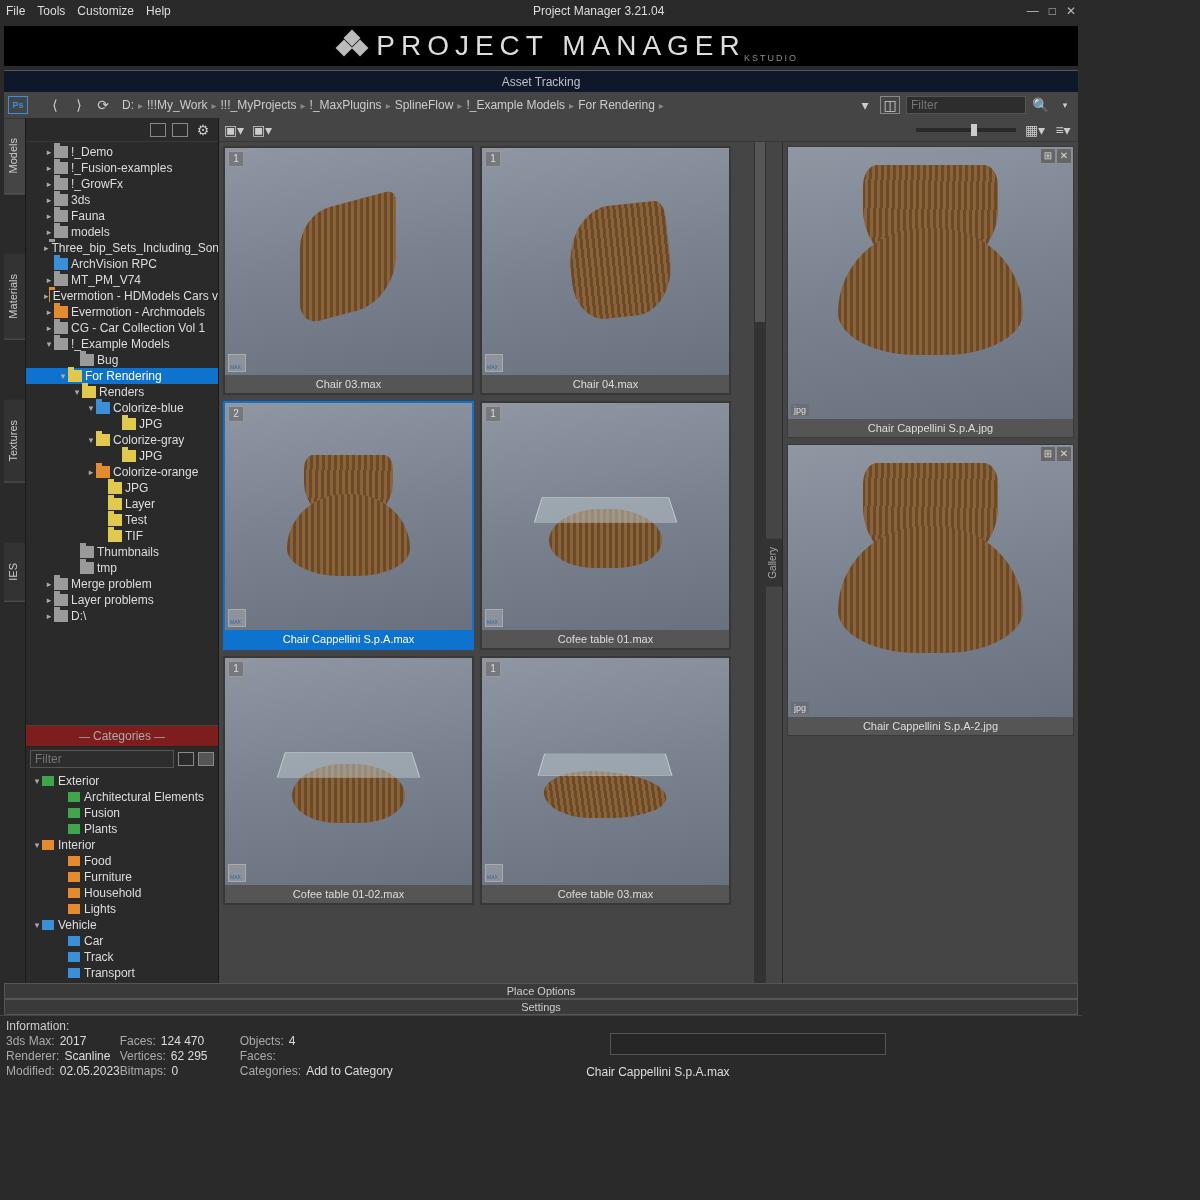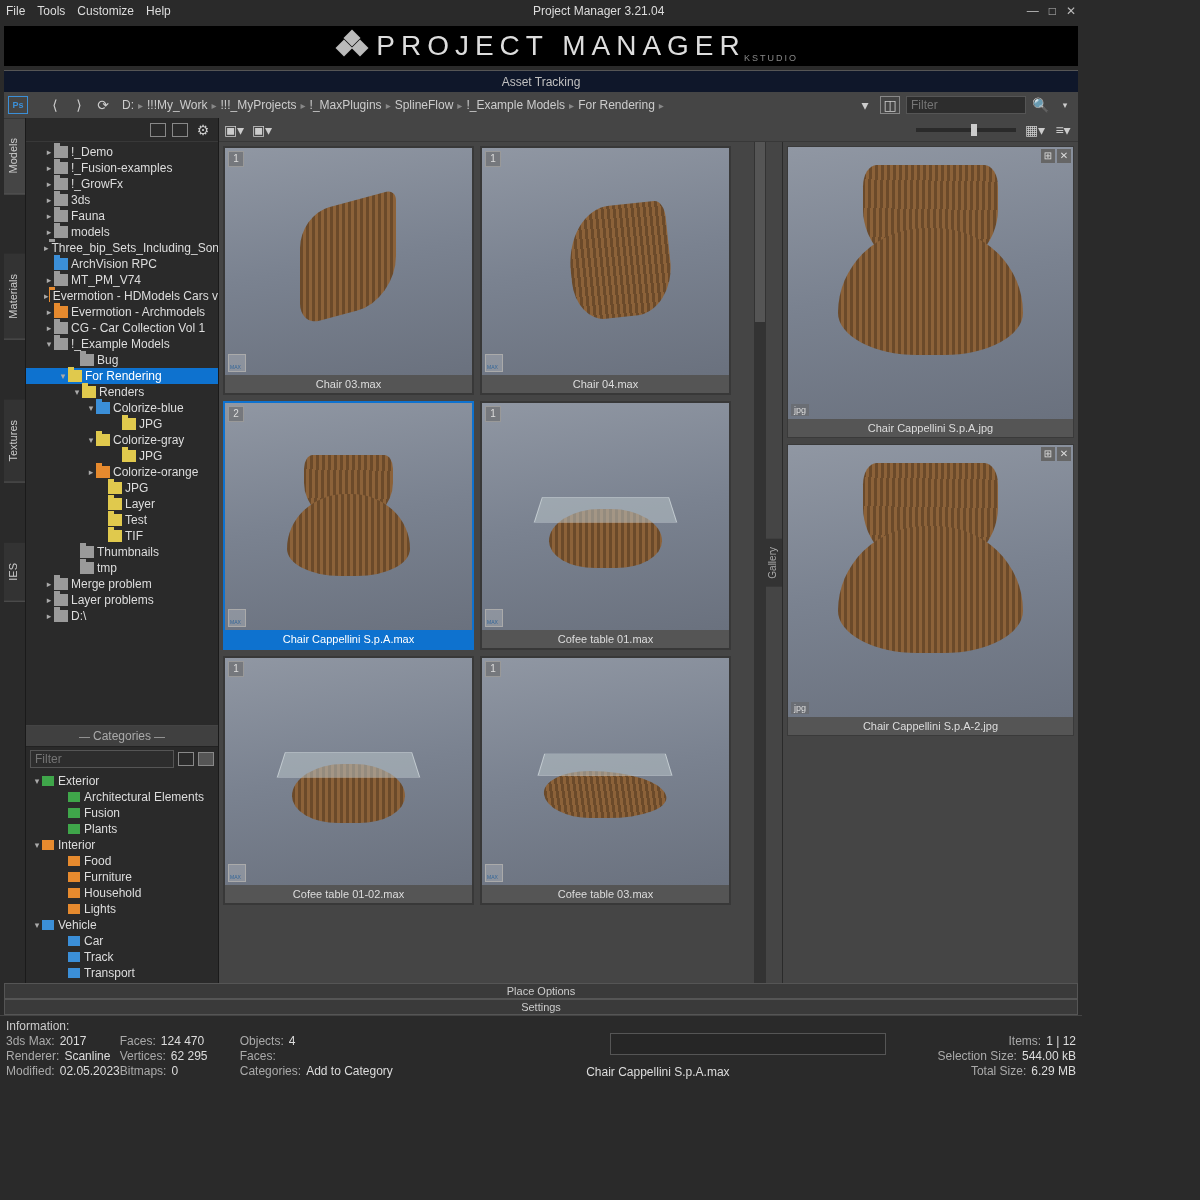--- a/index.html
+++ b/index.html
@@ -33,21 +33,21 @@
 .lp-ic { width:16px; height:14px; border:1px solid #888; cursor:pointer; }
 .tree { flex:1; overflow:hidden; padding:2px 0; }
 .tree-row { display:flex; align-items:center; height:16px; line-height:16px; white-space:nowrap; color:#ddd; cursor:pointer; }
 .tree-row.sel { background:#0e72cf; color:#fff; }
 .tre-arw { width:10px; text-align:center; color:#aaa; font-size:9px; }
 .tre-arw.open::before { content:"▾"; }
 .tre-arw.closed::before { content:"▸"; }
 .fold { width:14px; height:12px; margin-right:3px; display:inline-block; position:relative; }
 .fold.gray { background:#9a9a9a; } .fold.blue { background:#3b8fd8; } .fold.orange { background:#e68a2e; } .fold.yellow { background:#e0c94d; }
 .fold::before { content:""; position:absolute; top:-3px; left:0; width:6px; height:3px; background:inherit; }
-.cat-header { text-align:center; color:#aaa; padding:3px 0; background:#404040; border-top:1px solid #444; border-bottom:1px solid #222; font-size:11px; }
+.cat-header { text-align:center; color:#aaa; padding:3px 0; background:#7f1d1d; border-top:1px solid #444; border-bottom:1px solid #222; font-size:11px; }
 .cat-top { display:flex; align-items:center; padding:3px 4px; gap:4px; }
 .cat-top .filter-inp { flex:1; }
 .cat-tree { padding:2px 0; overflow:auto; flex:0 0 auto; }
 .tag { width:12px; height:10px; display:inline-block; margin-right:4px; }
 .tag.green { background:#3fa64a; } .tag.orange { background:#e68a2e; } .tag.blue { background:#3b8fd8; }
 .center-panel { flex:1; display:flex; flex-direction:column; background:#454545; min-width:0; }
 .cp-tool { display:flex; align-items:center; height:24px; padding:0 6px; gap:10px; justify-content:space-between; border-bottom:1px solid #383838; }
 .cp-tool-left { display:flex; gap:10px; }
 .cp-tool-right { display:flex; align-items:center; gap:10px; }
 .slider { width:100px; height:4px; background:#2a2a2a; position:relative; }
@@ -589,28 +589,14 @@
           <span class="v">Add to Category</span>
         </div>
       </div>
     </div>
   <div class="status-block mid">
     <div class="sel-box"></div>
     <div class="sel-name">Chair Cappellini S.p.A.max</div>
   </div>
   <div class="status-block right">
       <div style="height:15px"></div>
-      <div id="sr">
-        <div class="status-row" style="justify-content: flex-end;">
-          <span class="k">Items:</span>
-          <span class="v">1 | 12</span>
-        </div>
-        <div class="status-row" style="justify-content: flex-end;">
-          <span class="k">Selection Size:</span>
-          <span class="v">544.00 kB</span>
-        </div>
-        <div class="status-row" style="justify-content: flex-end;">
-          <span class="k">Total Size:</span>
-          <span class="v">6.29 MB</span>
-        </div>
-      </div>
     </div>
 </div>
 
 </body></html>

